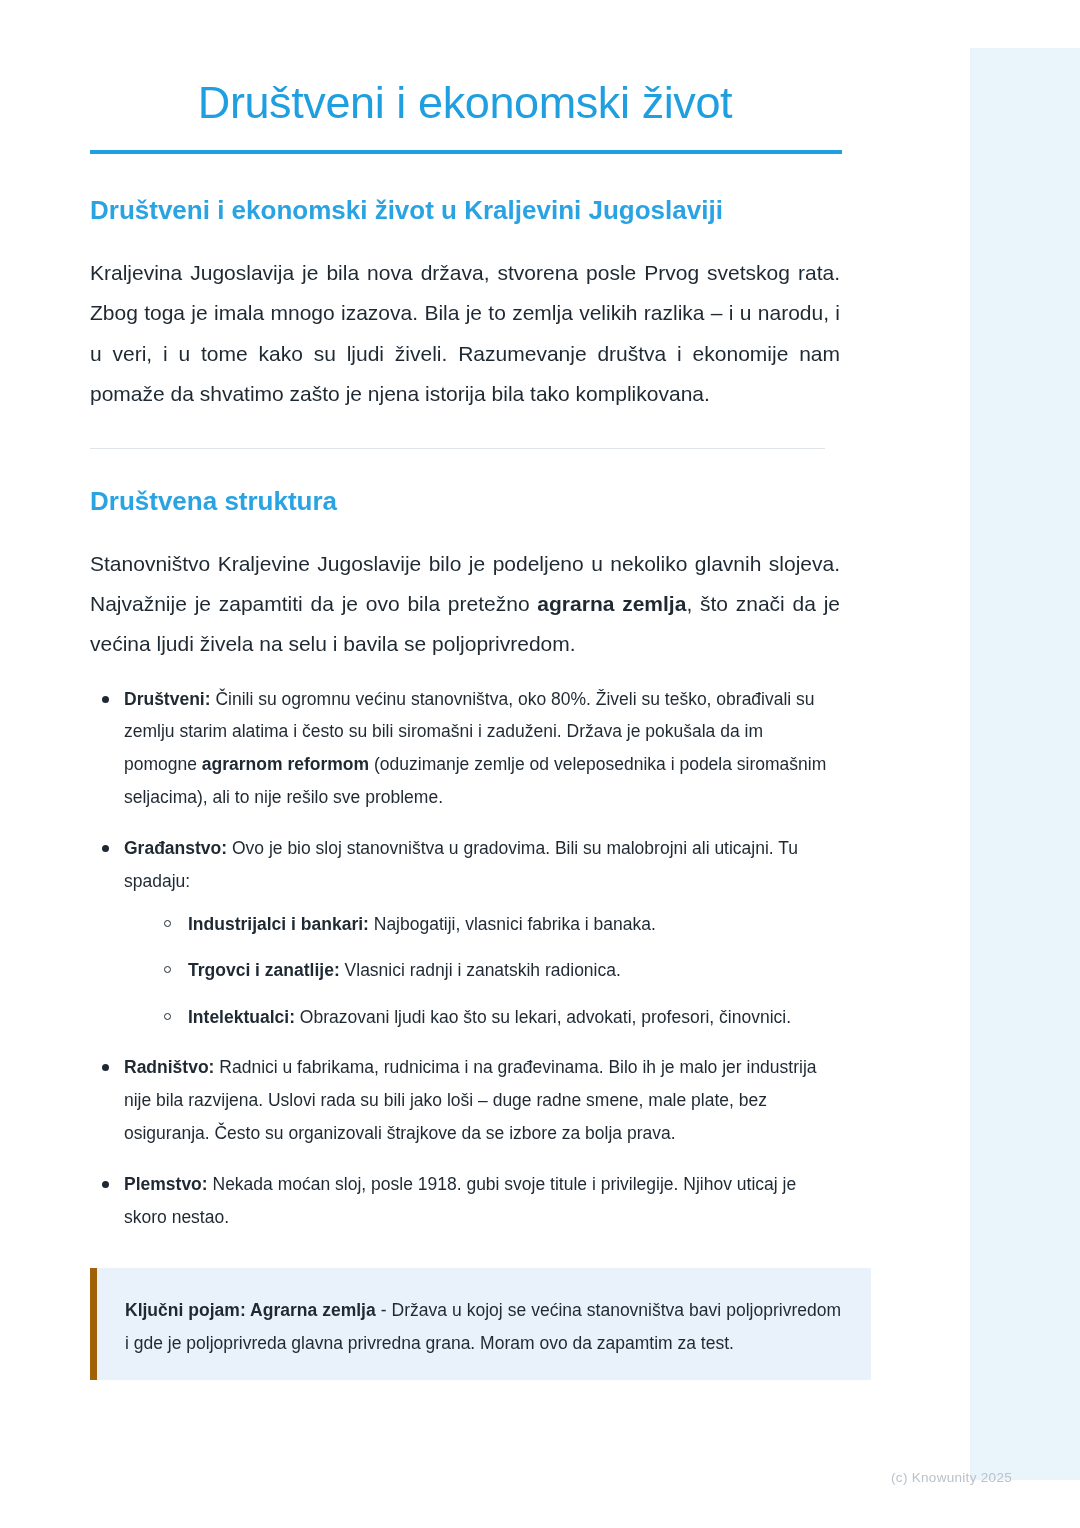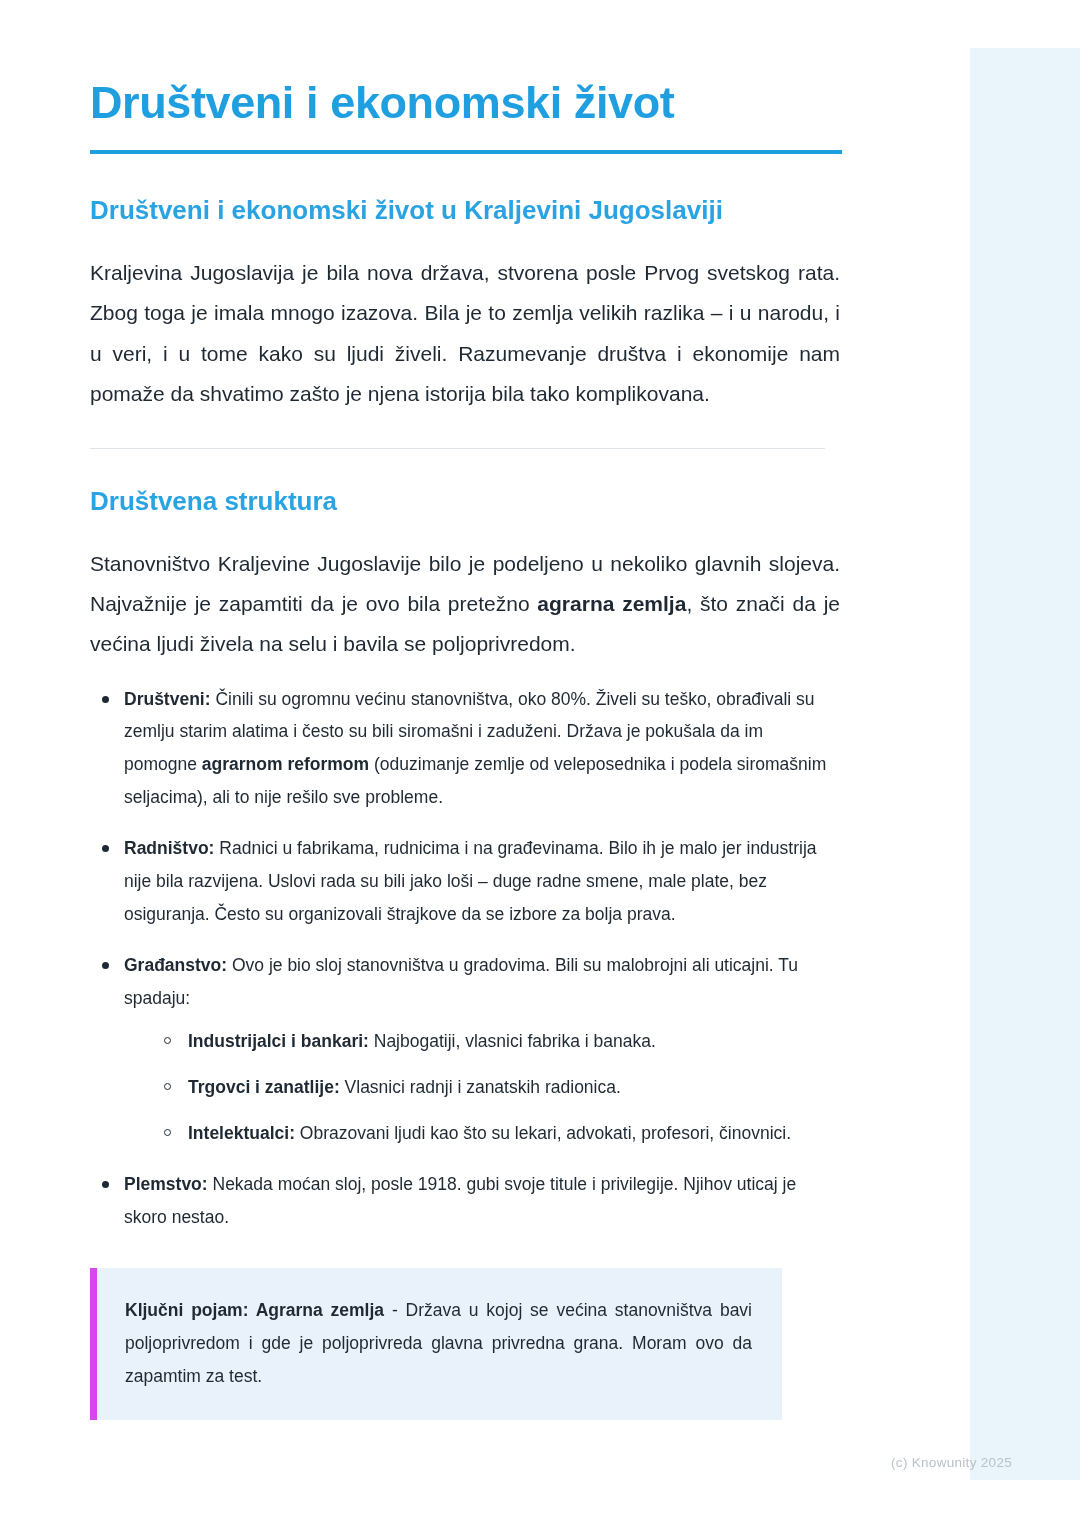--- a/index.html
+++ b/index.html
@@ -33,24 +33,25 @@
   }
   .content {
     position: absolute;
     left: 90px;
     top: 78px;
     width: 750px;
   }
   h1.doc-title {
     font-size: 45px;
     line-height: 1.12;
-    font-weight: bold;
+    font-weight: normal;
     color: #1f9fe0;
     margin: 0 0 22px 0;
     letter-spacing: -0.4px;
+    text-align: center;
   }
   .title-rule {
     height: 4px;
     background: #1f9fe0;
     width: 752px;
     margin: 0 0 40px 0;
   }
   h2.section-title {
     font-size: 24px;
     font-weight: bold;
@@ -118,36 +119,36 @@
     height: 7px;
     border-radius: 50%;
     border: 1.5px solid #1f2933;
     background: transparent;
     box-sizing: border-box;
   }
   b, strong { font-weight: bold; }
   .callout {
     margin-top: 34px;
     background: #e9f2fa;
-    border-left: 7px solid #d946ef;
-    padding: 26px 30px 27px 28px;
-    width: 692px;
+    border-left: 7px solid #a16207;
+    padding: 26px 30px 20px 28px;
+    width: 781px;
     box-sizing: border-box;
   }
   .callout p {
     margin: 0;
     font-size: 17.5px;
     line-height: 1.9;
     text-align: justify;
     color: #1f2933;
   }
   .watermark {
     position: absolute;
     right: 68px;
-    bottom: 58px;
+    bottom: 43px;
     font-size: 13.5px;
     color: #b9c2c9;
     letter-spacing: 0.3px;
   }
 </style>
 </head>
 <body>
 
 <div class="page">
 
@@ -165,36 +166,36 @@
     <hr class="divider">
 
     <h2 class="section-title big">Društvena struktura</h2>
 
     <p class="body-text"><span>Stanovništvo Kraljevine Jugoslavije bilo je podeljeno u nekoliko glavnih slojeva. Najvažnije je zapamtiti da je ovo bila pretežno </span><b>agrarna zemlja</b><span>, što znači da je većina ljudi živela na selu i bavila se poljoprivredom.</span></p>
 
     <ul class="bullets">
 
       <li>
         <b>Društveni:</b><span> Činili su ogromnu većinu stanovništva, oko 80%. Živeli su teško, obrađivali su zemlju starim alatima i često su bili siromašni i zaduženi. Država je pokušala da im pomogne </span><b>agrarnom reformom</b><span> (oduzimanje zemlje od veleposednika i podela siromašnim seljacima), ali to nije rešilo sve probleme.</span>
-      </li>
-
-      <li>
-        <b>Radništvo:</b><span> Radnici u fabrikama, rudnicima i na građevinama. Bilo ih je malo jer industrija nije bila razvijena. Uslovi rada su bili jako loši – duge radne smene, male plate, bez osiguranja. Često su organizovali štrajkove da se izbore za bolja prava.</span>
       </li>
 
       <li>
         <b>Građanstvo:</b><span> Ovo je bio sloj stanovništva u gradovima. Bili su malobrojni ali uticajni. Tu spadaju:</span>
         <ul class="sub-bullets">
           <li><b>Industrijalci i bankari:</b><span> Najbogatiji, vlasnici fabrika i banaka.</span></li>
           <li><b>Trgovci i zanatlije:</b><span> Vlasnici radnji i zanatskih radionica.</span></li>
           <li><b>Intelektualci:</b><span> Obrazovani ljudi kao što su lekari, advokati, profesori, činovnici.</span></li>
         </ul>
       </li>
 
       <li>
+        <b>Radništvo:</b><span> Radnici u fabrikama, rudnicima i na građevinama. Bilo ih je malo jer industrija nije bila razvijena. Uslovi rada su bili jako loši – duge radne smene, male plate, bez osiguranja. Često su organizovali štrajkove da se izbore za bolja prava.</span>
+      </li>
+
+      <li>
         <b>Plemstvo:</b><span> Nekada moćan sloj, posle 1918. gubi svoje titule i privilegije. Njihov uticaj je skoro nestao.</span>
       </li>
 
     </ul>
 
     <div class="callout">
       <p><b>Ključni pojam: Agrarna zemlja</b><span> - Država u kojoj se većina stanovništva bavi poljoprivredom i gde je poljoprivreda glavna privredna grana. Moram ovo da zapamtim za test.</span></p>
     </div>
 
   </div>

